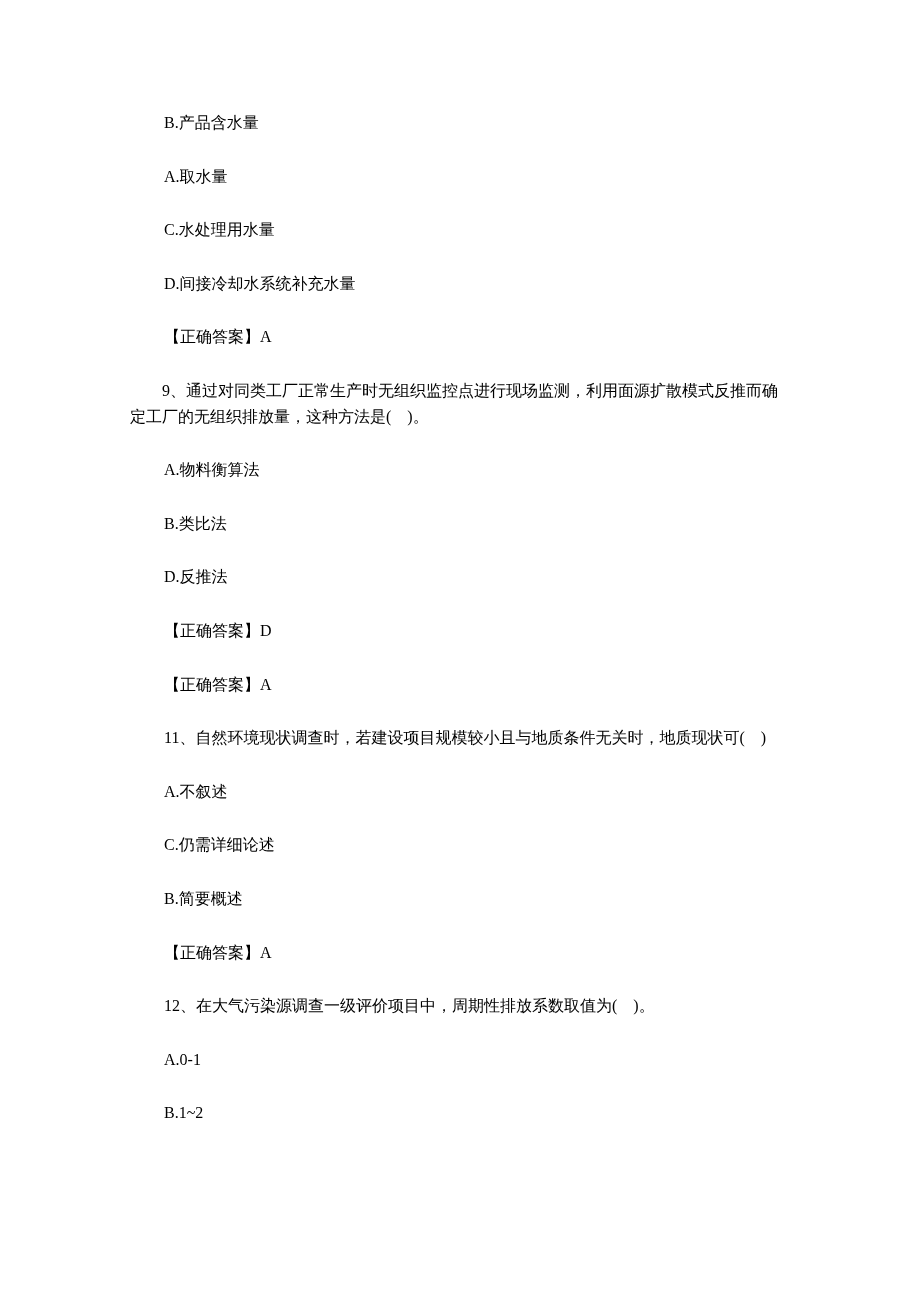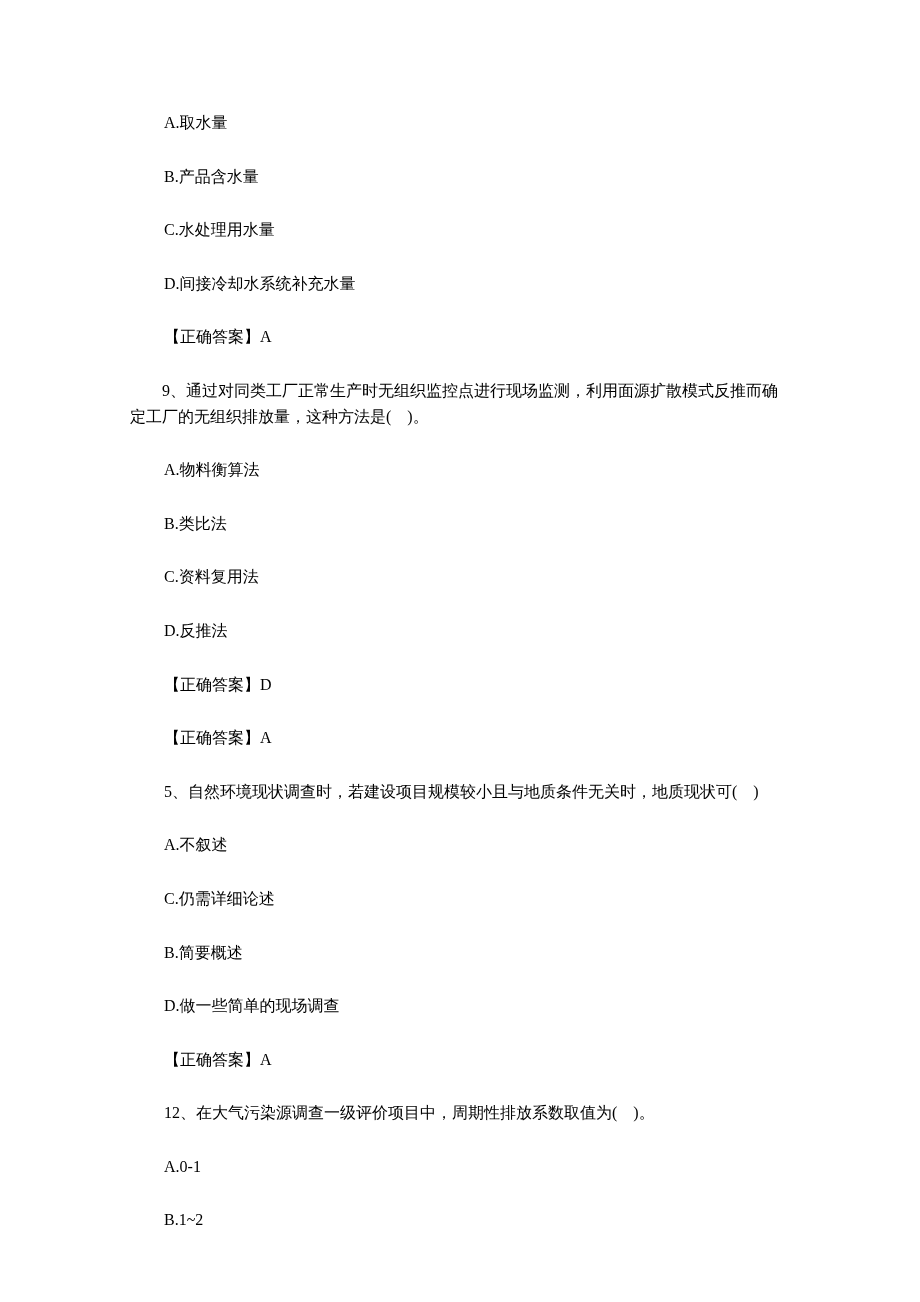--- a/index.html
+++ b/index.html
@@ -24,35 +24,33 @@
     padding-left: 34px;
   }
   .question-wrap {
     padding-left: 0;
   }
 </style>
 </head>
 <body>
 
 <div class="page">
+  <div class="line option">B.产品含水量</div>
   <div class="line option">A.取水量</div>
-  <div class="line option">B.产品含水量</div>
   <div class="line option">C.水处理用水量</div>
   <div class="line option">D.间接冷却水系统补充水量</div>
   <div class="line option">【正确答案】A</div>
   <div class="line question-wrap">　　9、通过对同类工厂正常生产时无组织监控点进行现场监测，利用面源扩散模式反推而确定工厂的无组织排放量，这种方法是(　)。</div>
   <div class="line option">A.物料衡算法</div>
   <div class="line option">B.类比法</div>
-  <div class="line option">C.资料复用法</div>
   <div class="line option">D.反推法</div>
   <div class="line option">【正确答案】D</div>
   <div class="line option">【正确答案】A</div>
-  <div class="line option">5、自然环境现状调查时，若建设项目规模较小且与地质条件无关时，地质现状可(　)</div>
+  <div class="line option">11、自然环境现状调查时，若建设项目规模较小且与地质条件无关时，地质现状可(　)</div>
   <div class="line option">A.不叙述</div>
   <div class="line option">C.仍需详细论述</div>
   <div class="line option">B.简要概述</div>
-  <div class="line option">D.做一些简单的现场调查</div>
   <div class="line option">【正确答案】A</div>
   <div class="line option">12、在大气污染源调查一级评价项目中，周期性排放系数取值为(　)。</div>
   <div class="line option">A.0-1</div>
   <div class="line option">B.1~2</div>
 
 </div>
 
 </body></html>

